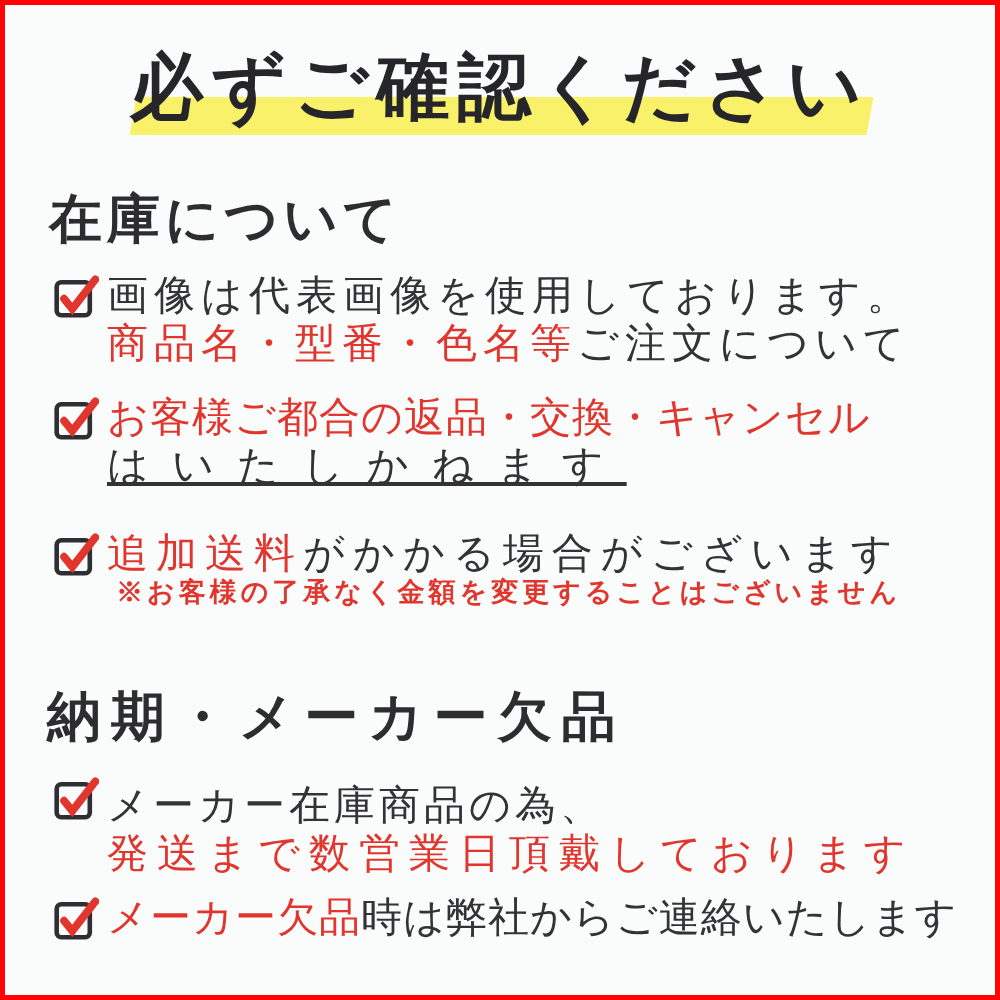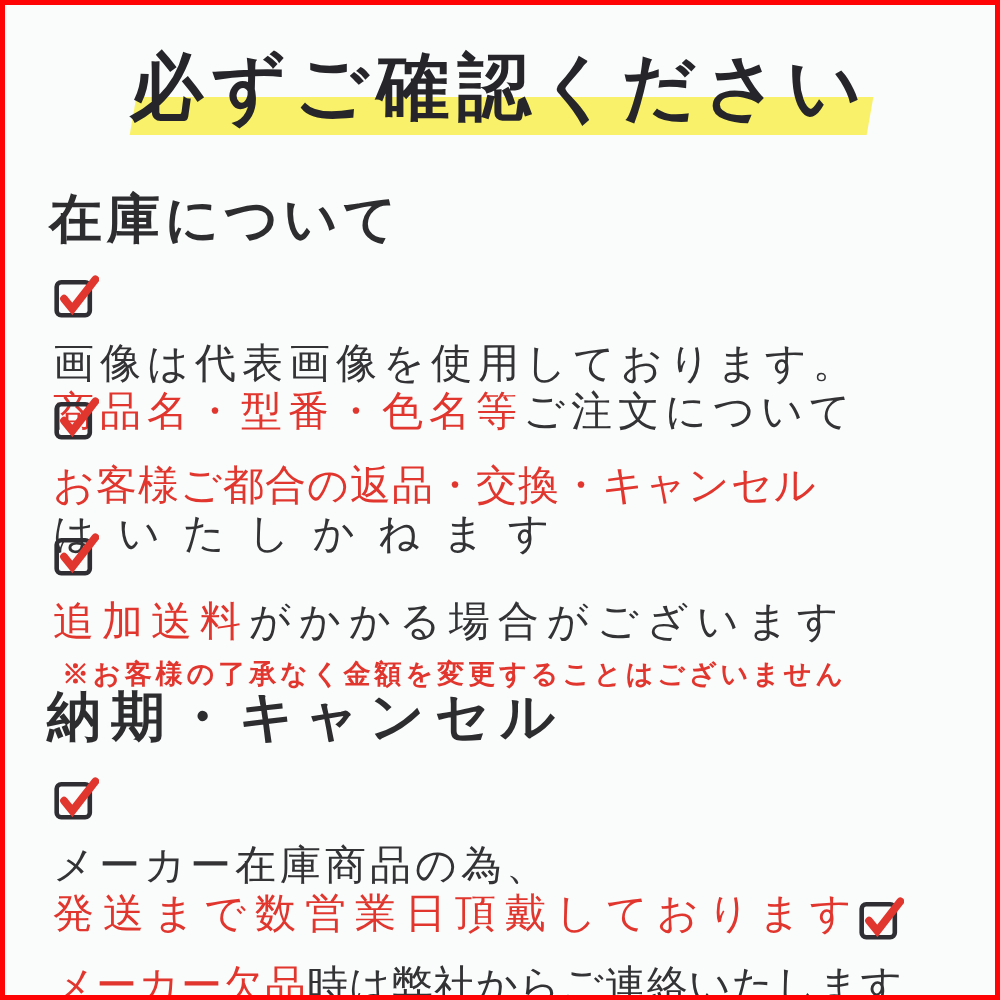--- a/index.html
+++ b/index.html
@@ -19,32 +19,32 @@
   .page-title{
     position:absolute; left:0; right:0; top:30px; margin:0; text-align:center;
     font-size:73px; font-weight:700; letter-spacing:8px; line-height:1.4;
     color:#26262a;
   }
   
   .heading{position:absolute; margin:0; font-weight:700; color:#2d2d30; line-height:1.1;}
   .heading.h-order{left:44px; top:184px; font-size:53px; letter-spacing:5px;}
   .heading.h-stock{left:42px; top:682px; font-size:54px; letter-spacing:10px;}
   
-  .item{position:absolute; left:48px; display:flex; align-items:flex-start; gap:20px;flex-direction:column;}
+  .item{position:absolute; left:48px; display:flex; align-items:flex-start; gap:8px;}
   .item-a{top:266px;} .item-b{top:388px;justify-content:flex-end;} .item-c{top:524px;}
   .item-d{top:768px;} .item-e{top:888px;align-items:flex-end;}
   .cb{flex:none; width:46px; height:46px; margin-top:2px;}
   .lines{min-width:0;}
   .line{font-size:41px; line-height:48px; white-space:nowrap; font-weight:500;}
   .red{color:var(--red); font-weight:400;}
-  .ls1{letter-spacing:1px;} .ls4{letter-spacing:4px;} .ls6{letter-spacing:6px;}
+  .ls1{letter-spacing:1px;} .ls4{letter-spacing:4px;margin-top:8px;} .ls6{letter-spacing:6px;}
   .ls8{letter-spacing:8px;} .ls9{letter-spacing:9px;} .ls10{letter-spacing:10px;}
-  .ls23{letter-spacing:23px;}
+  .ls23{letter-spacing:23px;text-decoration:underline;}
   .note{
-    font-size:27px; line-height:30px; letter-spacing:4px; margin-top:14px;
+    font-size:27px; line-height:30px; letter-spacing:4px; 
     margin-left:9px; color:var(--red); font-weight:700; white-space:nowrap;
   }
 </style>
 </head>
 <body>
 
 <div class="canvas">
 
   <div class="title-highlight"></div>
   <h1 class="page-title">必ずご確認ください</h1>
@@ -77,21 +77,21 @@
     <svg class="cb" viewBox="0 0 50 50" aria-hidden="true">
       <rect x="4" y="10" width="36" height="36" rx="5" fill="none" stroke="#2f2f33" stroke-width="5"></rect>
       <path d="M12 28 L21 39 L46 7" fill="none" stroke="#e1362e" stroke-width="8.5" stroke-linecap="round" stroke-linejoin="miter"></path>
     </svg>
     <div class="lines">
       <div class="line ls8"><span class="red">追加送料</span><span>がかかる場合がございます</span></div>
       <div class="note">※お客様の了承なく金額を変更することはございません</div>
     </div>
   </div>
 
-  <h2 class="heading h-stock">納期・キャンセル</h2>
+  <h2 class="heading h-stock">納期・メーカー欠品</h2>
 
   <div class="item item-d">
     <svg class="cb" viewBox="0 0 50 50" aria-hidden="true">
       <rect x="4" y="10" width="36" height="36" rx="5" fill="none" stroke="#2f2f33" stroke-width="5"></rect>
       <path d="M12 28 L21 39 L46 7" fill="none" stroke="#e1362e" stroke-width="8.5" stroke-linecap="round" stroke-linejoin="miter"></path>
     </svg>
     <div class="lines">
       <div class="line ls4"><span>メーカー在庫商品の為、</span></div>
       <div class="line ls9"><span class="red">発送まで数営業日頂戴しております</span></div>
     </div>

